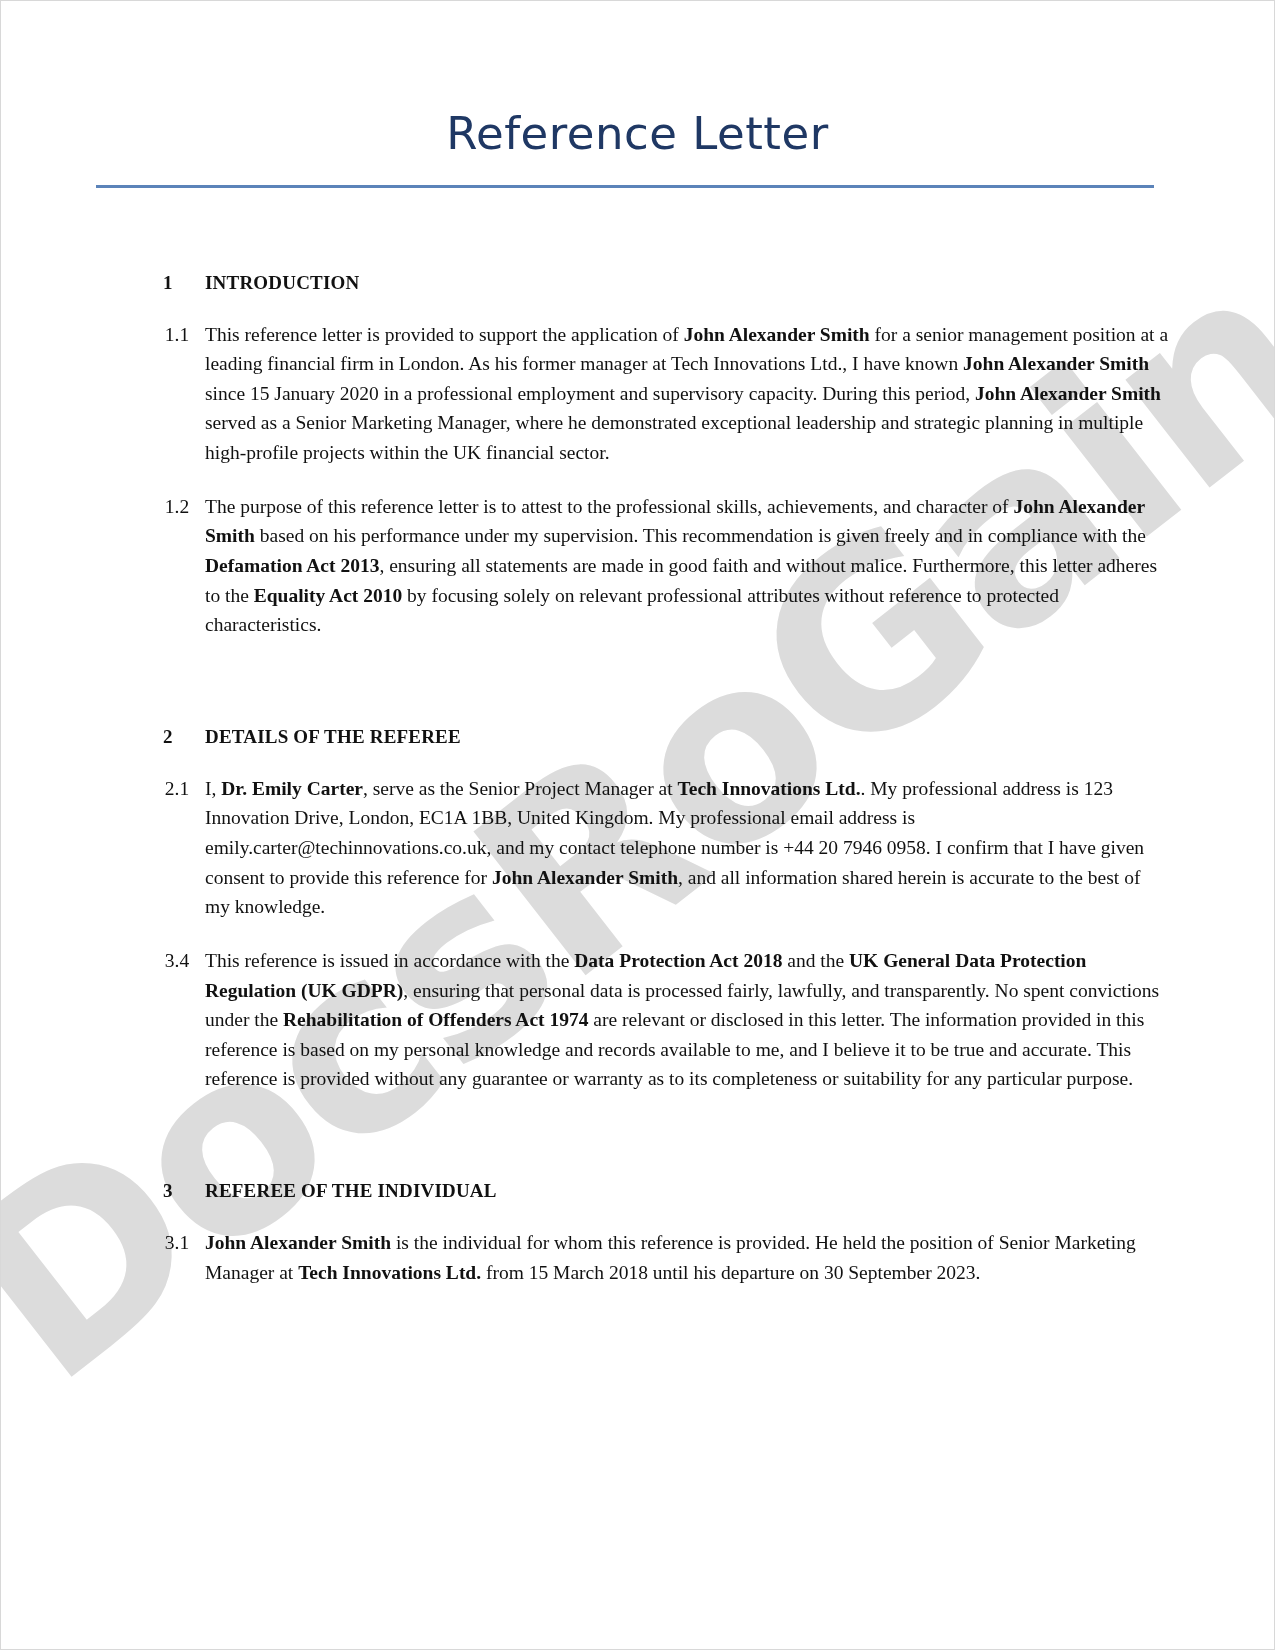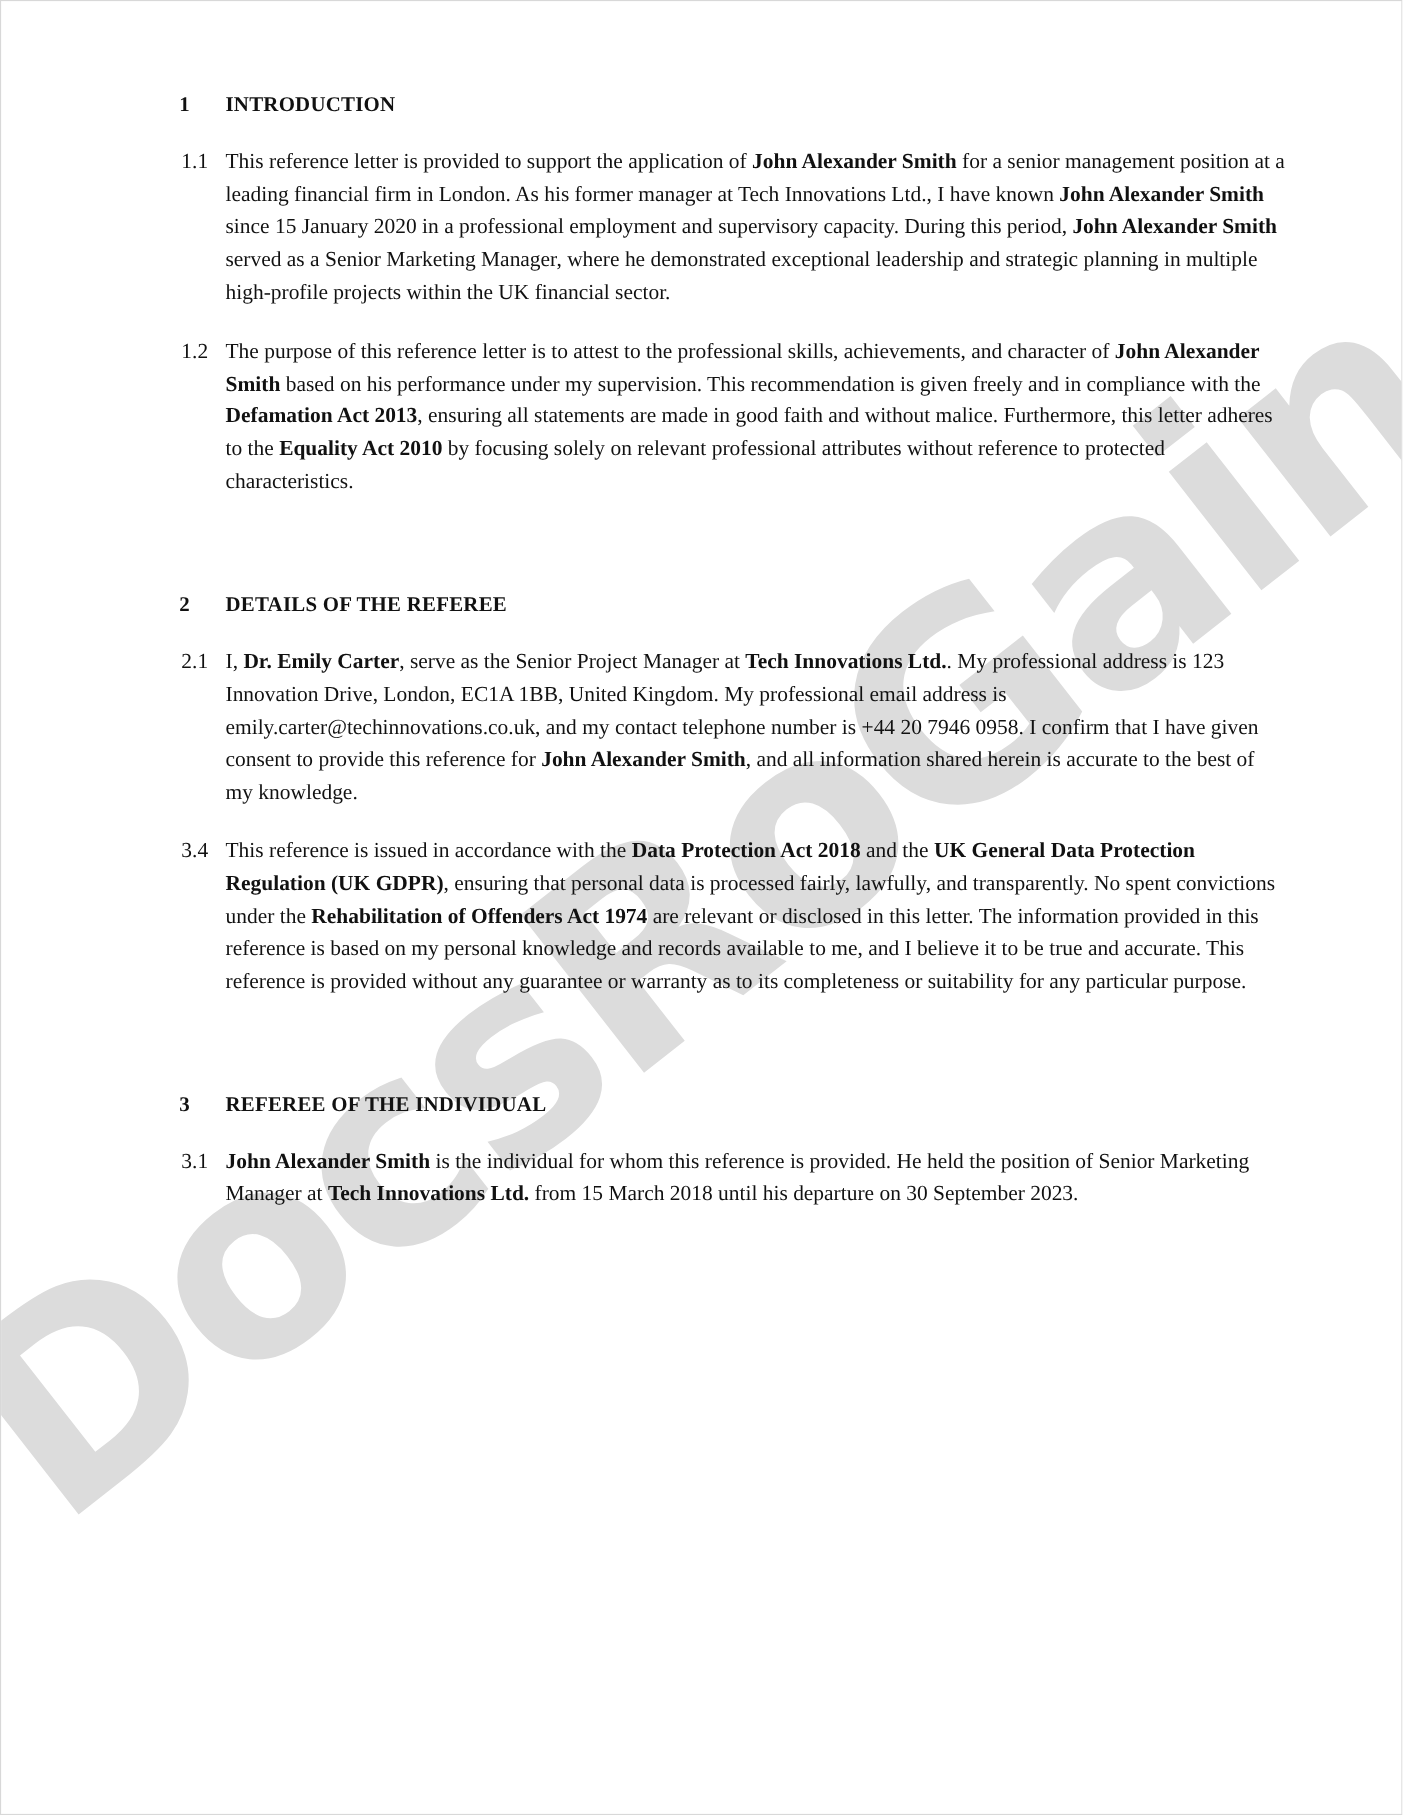--- a/index.html
+++ b/index.html
@@ -118,20 +118,24 @@
 </style>
 </head>
 <body>
 
 <div class="page">
 
   <div class="watermark-layer">
     <div class="watermark-text">DocsRoGain</div>
   </div>
 
+  <div class="doc-header">
+    <h1 class="doc-title">Reference Letter</h1>
+    <div class="title-rule"></div>
+  </div>
 
   <div class="doc-body" id="doc-body">
       <div class="section">
         <div class="section-heading">
           <span class="sec-num">1</span>
           <span class="sec-title">INTRODUCTION</span>
         </div>
         <div class="clause">
           <span class="clause-num">1.1</span>
           <span class="clause-text"><span>This reference letter is provided to support the application of </span><b>John Alexander Smith</b><span> for a senior management position at a leading financial firm in London. As his former manager at Tech Innovations Ltd., I have known </span><b>John Alexander Smith</b><span> since 15 January 2020 in a professional employment and supervisory capacity. During this period, </span><b>John Alexander Smith</b><span> served as a Senior Marketing Manager, where he demonstrated exceptional leadership and strategic planning in multiple high-profile projects within the UK financial sector.</span></span>

